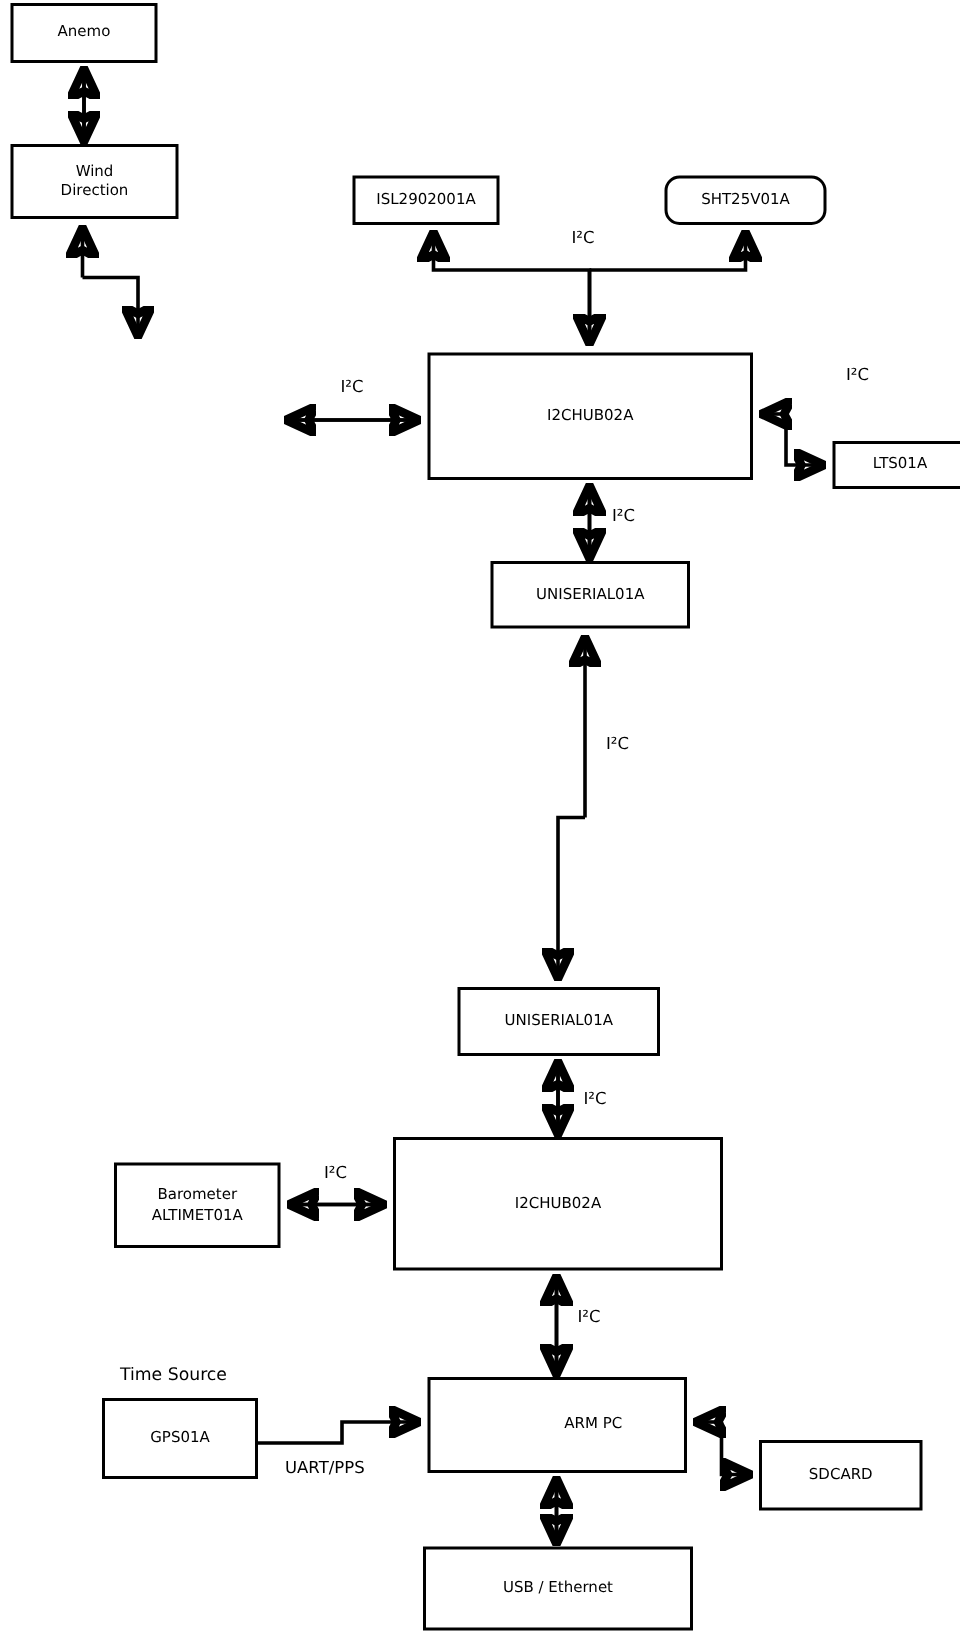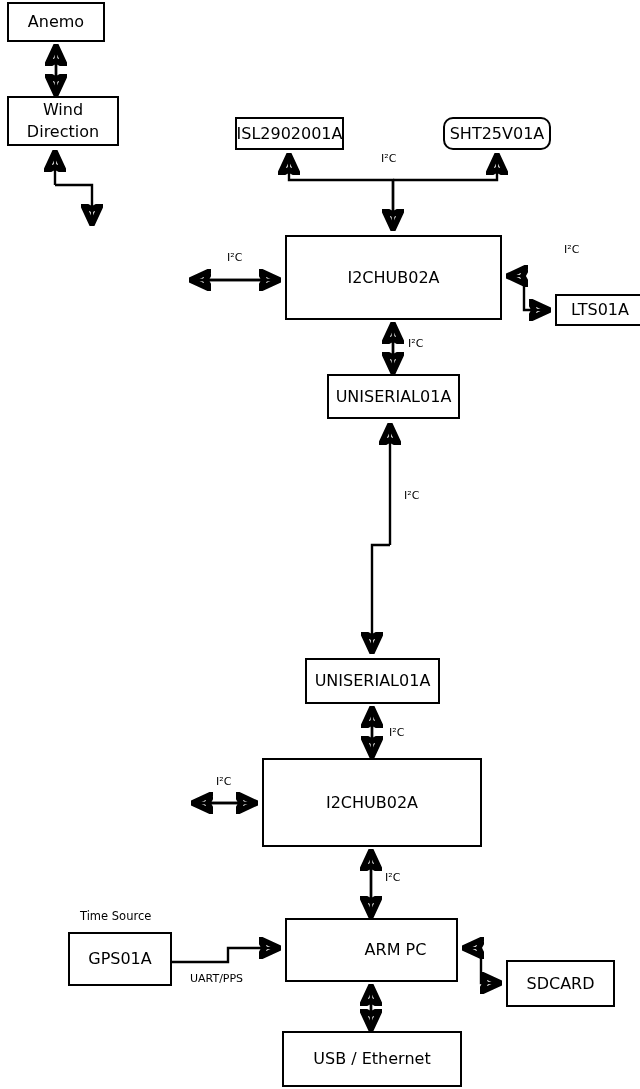--- a/index.html
+++ b/index.html
@@ -14,21 +14,21 @@
   .node{
     position:absolute;
     box-sizing:border-box;
     border:2px solid #000000;
     background:#ffffff;
     display:flex;
     align-items:center;
     justify-content:center;
     text-align:center;
     color:#000000;
-    font-size:16px;
+    font-size:10px;
     line-height:1.35;
     white-space:pre-line;
     z-index:3;
   }
   .edge-label{
     position:absolute;
     color:#000000;
     font-size:11px;
     white-space:nowrap;
     z-index:4;
@@ -127,26 +127,28 @@
 
     <g>
       <line x1="371" y1="1023" x2="371" y2="988" marker-end="url(#arrow)"></line>
       <line x1="371" y1="992" x2="371" y2="1027" marker-end="url(#arrow)"></line>
     </g>
   </svg>
 
   <div class="node" style="left: 7px; top: 2px; width: 98px; height: 40px;">Anemo</div>
   <div class="node" style="left: 7px; top: 96px; width: 112px; height: 50px;">Wind
 Direction</div>
-  <div class="node" style="left: 235px; top: 117px; width: 109px; height: 33px;">ISL2902001A</div>
+  <div class="node" style="left: 235px; top: 117px; width: 98px; height: 33px;">ISL2902001A</div>
   <div class="node" style="left: 443px; top: 117px; width: 108px; height: 33px; border-radius: 10px;">SHT25V01A</div>
   <div class="node" style="left: 285px; top: 235px; width: 217px; height: 85px;">I2CHUB02A</div>
   <div class="node" style="left: 555px; top: 294px; width: 90px; height: 32px;">LTS01A</div>
   <div class="node" style="left: 327px; top: 374px; width: 133px; height: 45px;">UNISERIAL01A</div>
   <div class="node" style="left: 305px; top: 658px; width: 135px; height: 46px;">UNISERIAL01A</div>
+  <div class="node" style="left: 76px; top: 775px; width: 111px; height: 57px;">Barometer
+ALTIMET01A</div>
   <div class="node" style="left: 262px; top: 758px; width: 220px; height: 89px;">I2CHUB02A</div>
   <div class="node" style="left: 68px; top: 932px; width: 104px; height: 54px;">GPS01A</div>
   <div class="node" style="left: 285px; top: 918px; width: 173px; height: 64px; padding-left: 48px;">ARM PC</div>
   <div class="node" style="left: 506px; top: 960px; width: 109px; height: 47px;">SDCARD</div>
   <div class="node" style="left: 282px; top: 1031px; width: 180px; height: 56px;">USB / Ethernet</div>
 
   <div class="edge-label" style="left: 381px; top: 152px;">I²C</div>
   <div class="edge-label" style="left: 227px; top: 251px;">I²C</div>
   <div class="edge-label" style="left: 564px; top: 243px;">I²C</div>
   <div class="edge-label" style="left: 408px; top: 337px;">I²C</div>

